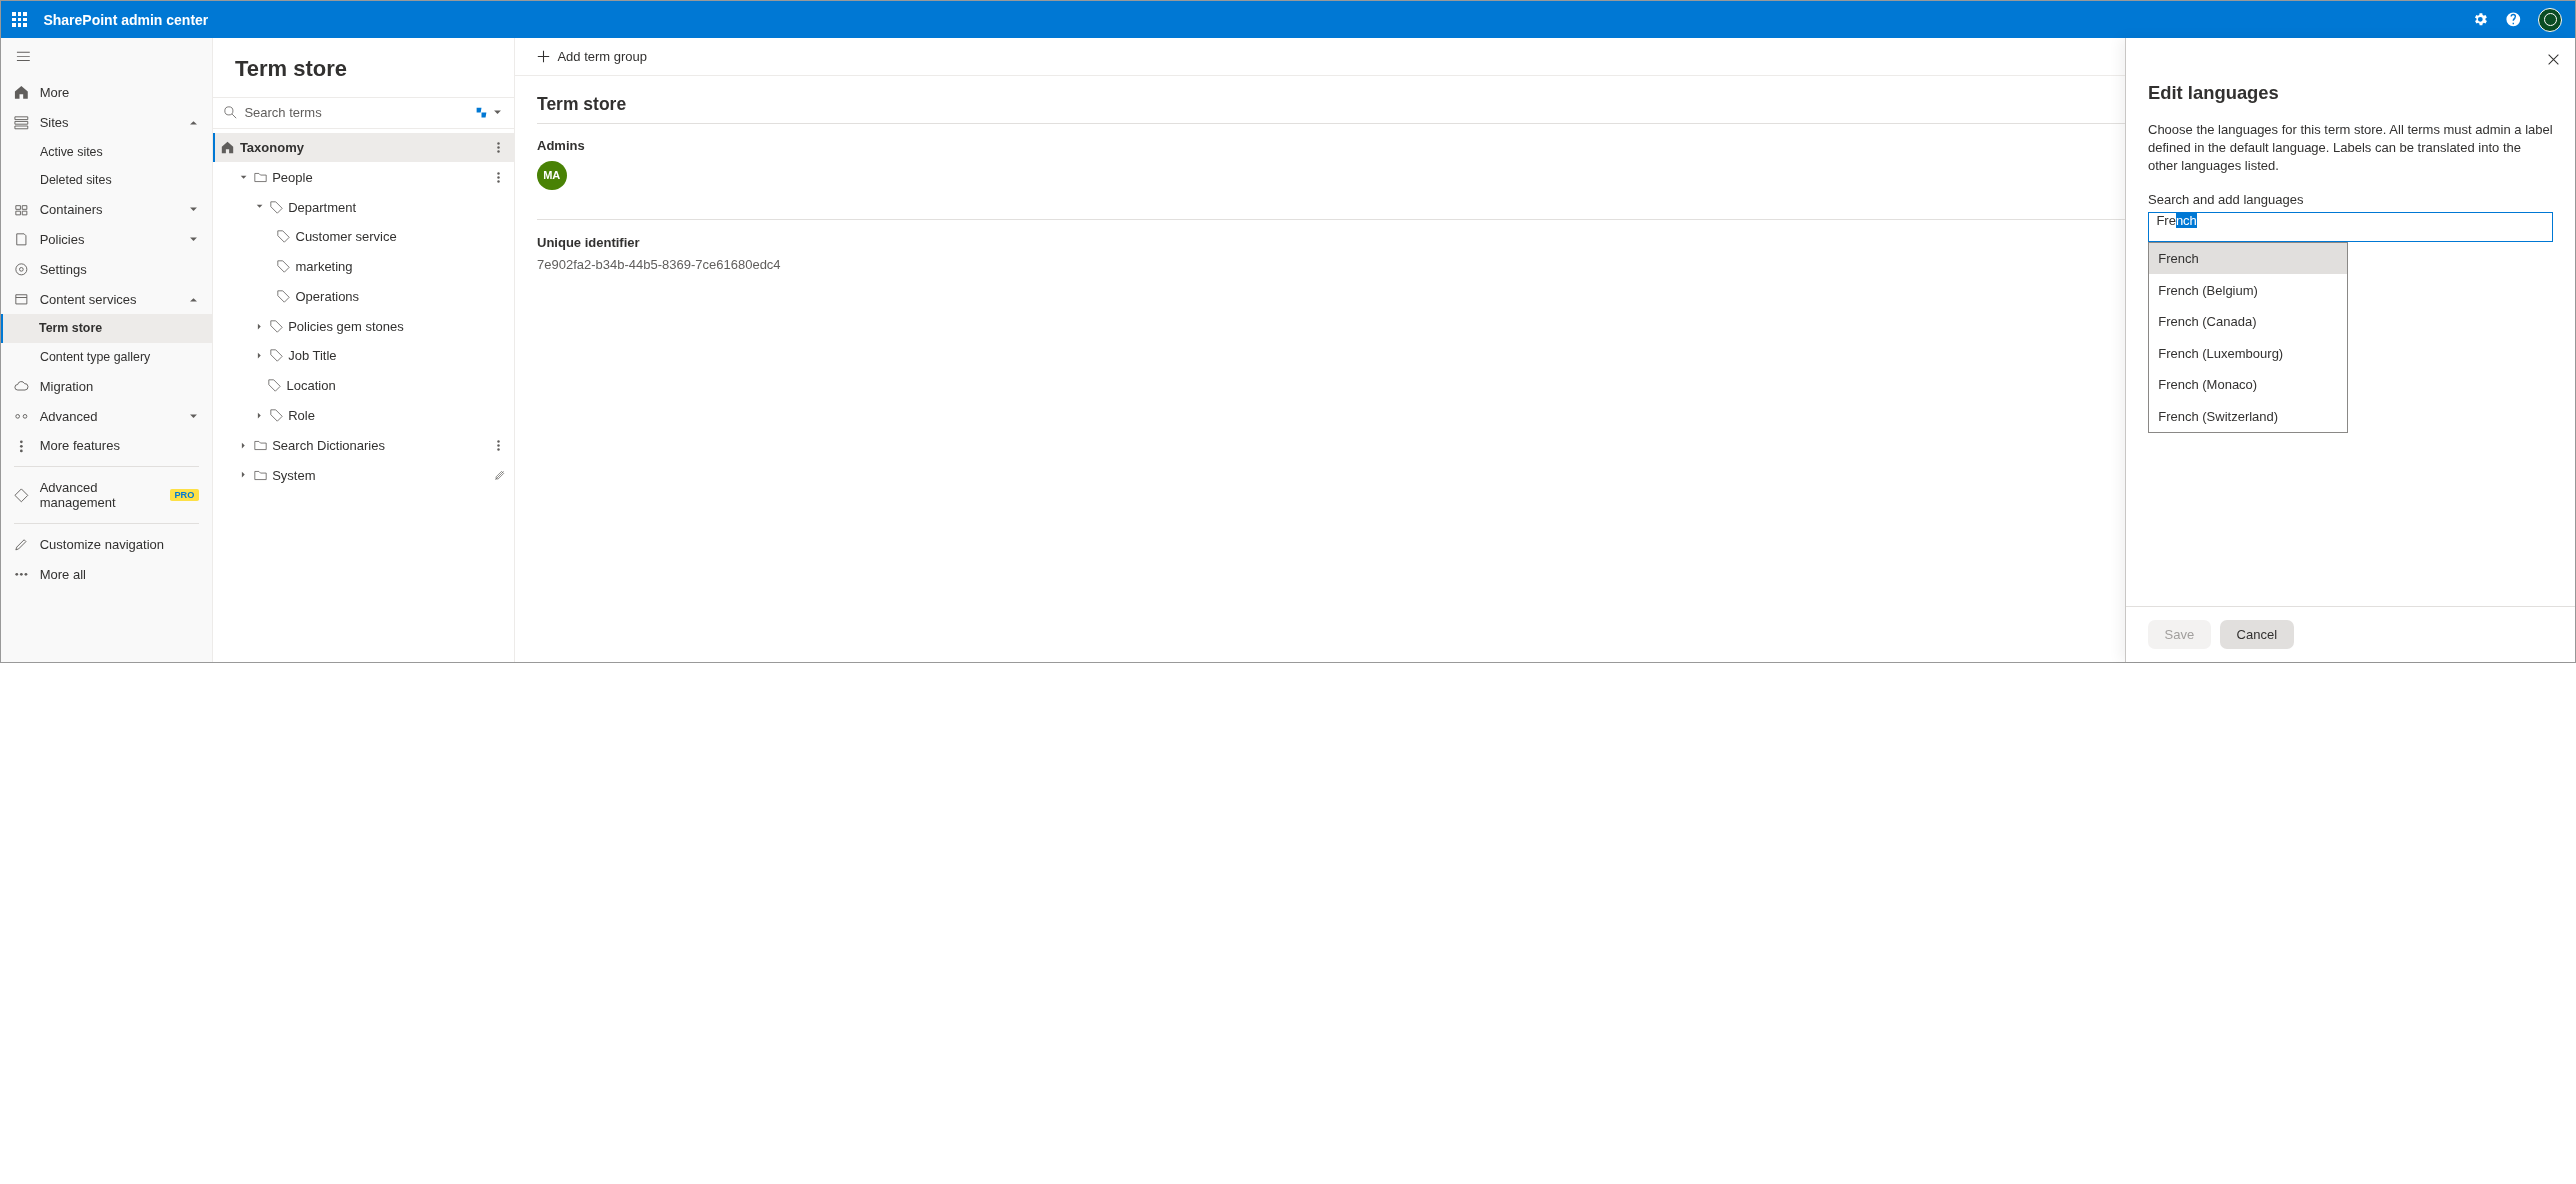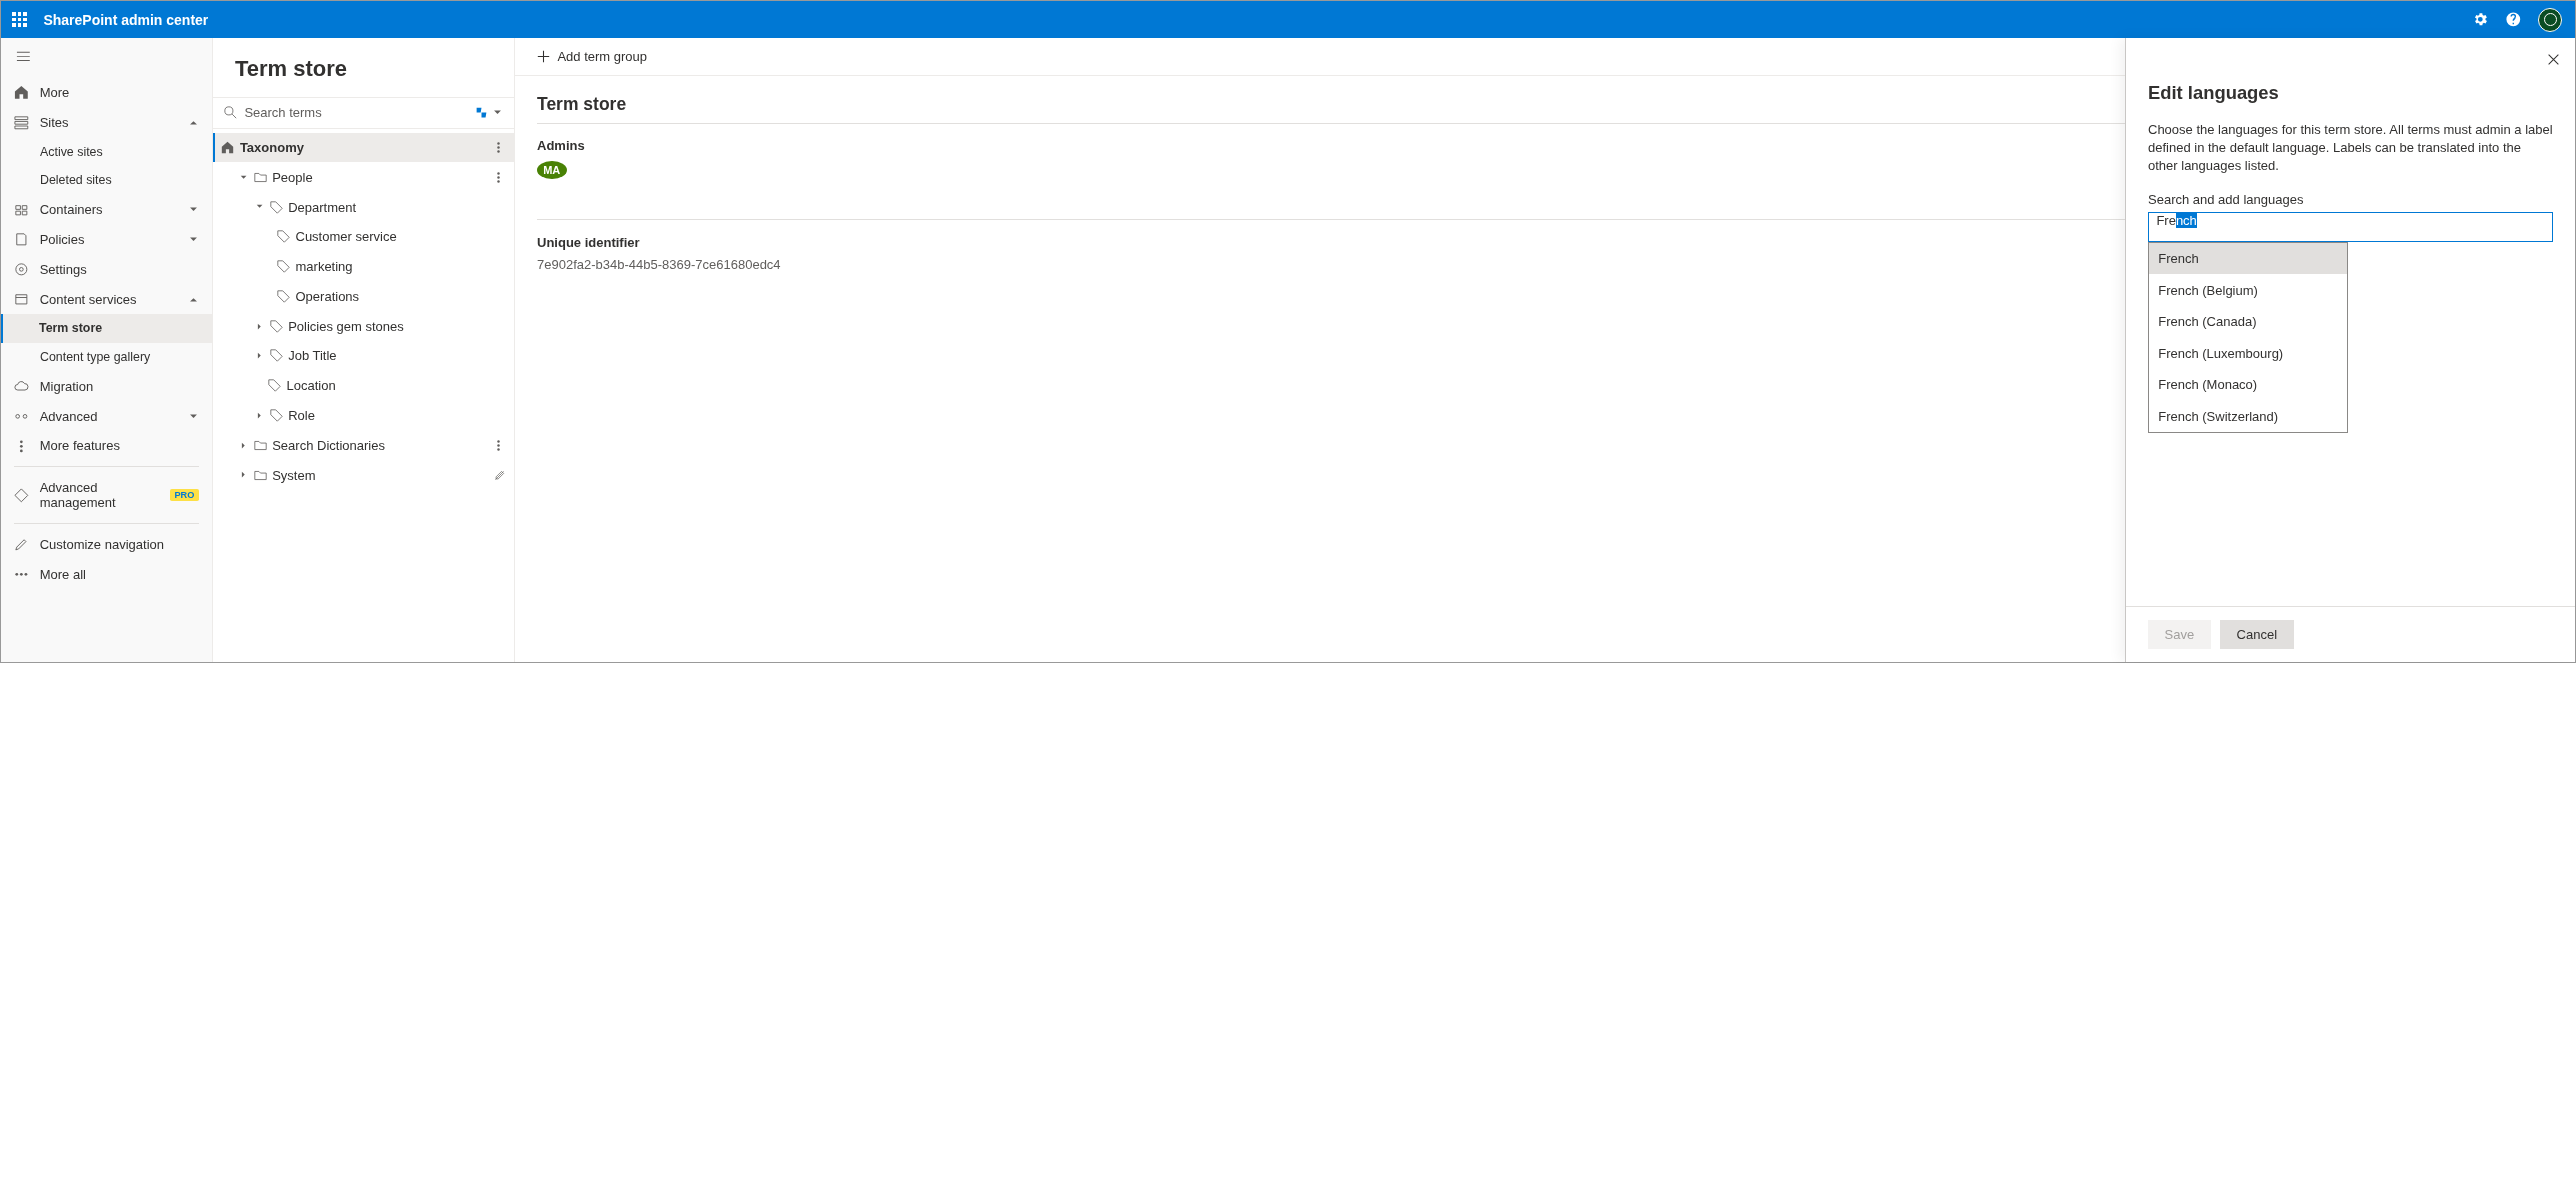--- a/index.html
+++ b/index.html
@@ -54,39 +54,39 @@
     .main { flex:1; display:flex; flex-direction:column; position:relative; background:#fff;}
     .main-inner{padding:0 22px;}
     .main-topbar{display:flex;align-items:center;padding:11px 22px;gap:7.4px;color:#323130;border-bottom:0.9px solid #edebe9;}
     .main-topbar svg{width:13px;height:13px;fill:#323130;}
     .main-title{font-size:17.5px;font-weight:600;padding:18.4px 0 7.4px;}
     .section{border-top:0.9px solid #e1dfdd;padding:14.7px 0;display:flex;gap:74px;}
     .section-col{flex:1;}
     .section-label{font-size:13px;font-weight:600;color:#323130;margin-bottom:7.4px;display:flex;justify-content:space-between;}
     .section-label a{font-weight:400;color:#0078d4;cursor:pointer;font-size:13px;}
     .section-val{font-size:13px;color:#605e5c;}
-    .admin-circle{width:29.5px;height:18px;border-radius:50%;background:#498205;color:#fff;display:flex;align-items:center;justify-content:center;font-size:11px;font-weight:600;margin-top:3.7px;}
+    .admin-circle{width:29.5px;height:29px;border-radius:50%;background:#498205;color:#fff;display:flex;align-items:center;justify-content:center;font-size:11px;font-weight:600;margin-top:3.7px;}
     .default-pill{display:inline-flex;align-items:center;gap:5.5px;color:#605e5c;}
     .default-pill svg{width:11px;height:11px;fill:#605e5c;}
 
     
     .panel{position:absolute;top:0;right:0;bottom:0;width:450px;background:#fff;border-left:0.9px solid #c8c6c4;display:flex;flex-direction:column;box-shadow:-5.5px 0 13px rgba(0,0,0,0.06);}
     .panel-close{position:absolute;top:14.7px;right:14.7px;cursor:pointer;}
     .panel-close svg{width:13px;height:13px;fill:#323130;}
     .panel-body{flex:1;padding:44px 22px 0;}
     .panel-title{font-size:18.4px;font-weight:700;margin-bottom:16.6px;}
     .panel-desc{font-size:13px;color:#323130;margin-bottom:16.6px;line-height:1.4;}
     .panel-label{font-size:13px;margin-bottom:5.5px;}
     .panel-input{width:100%;border:1.8px solid #0078d4;height:29.5px;padding:0 7.4px;font-size:13px;}
     .panel-input .sel{background:#0078d4;color:#fff;}
     .suggestions{width:200px;border:0.9px solid #8a8886;background:#fff;margin-top:0;}
     .sugg{padding:8.3px 9.2px;font-size:13px;cursor:pointer;}
     .sugg.hl{background:#e1dfdd;}
     .panel-footer{border-top:0.9px solid #e1dfdd;padding:13px 22px;display:flex;gap:9.2px;}
-    .btn{height:29.5px;padding:0 16.6px;border:none;font-size:13px;cursor:pointer;border-radius:0;}
+    .btn{height:29.5px;padding:0 16.6px;border:none;font-size:13px;cursor:pointer;border-radius:7px;}
     .btn-save{background:#f3f2f1;color:#a19f9d;}
     .btn-cancel{background:#e1dfdd;color:#323130;}
 
     .chev-icon{width:11px;height:11px;fill:#605e5c;}
   </style>
 </head>
 <body>
 
 <div class="page">
 

